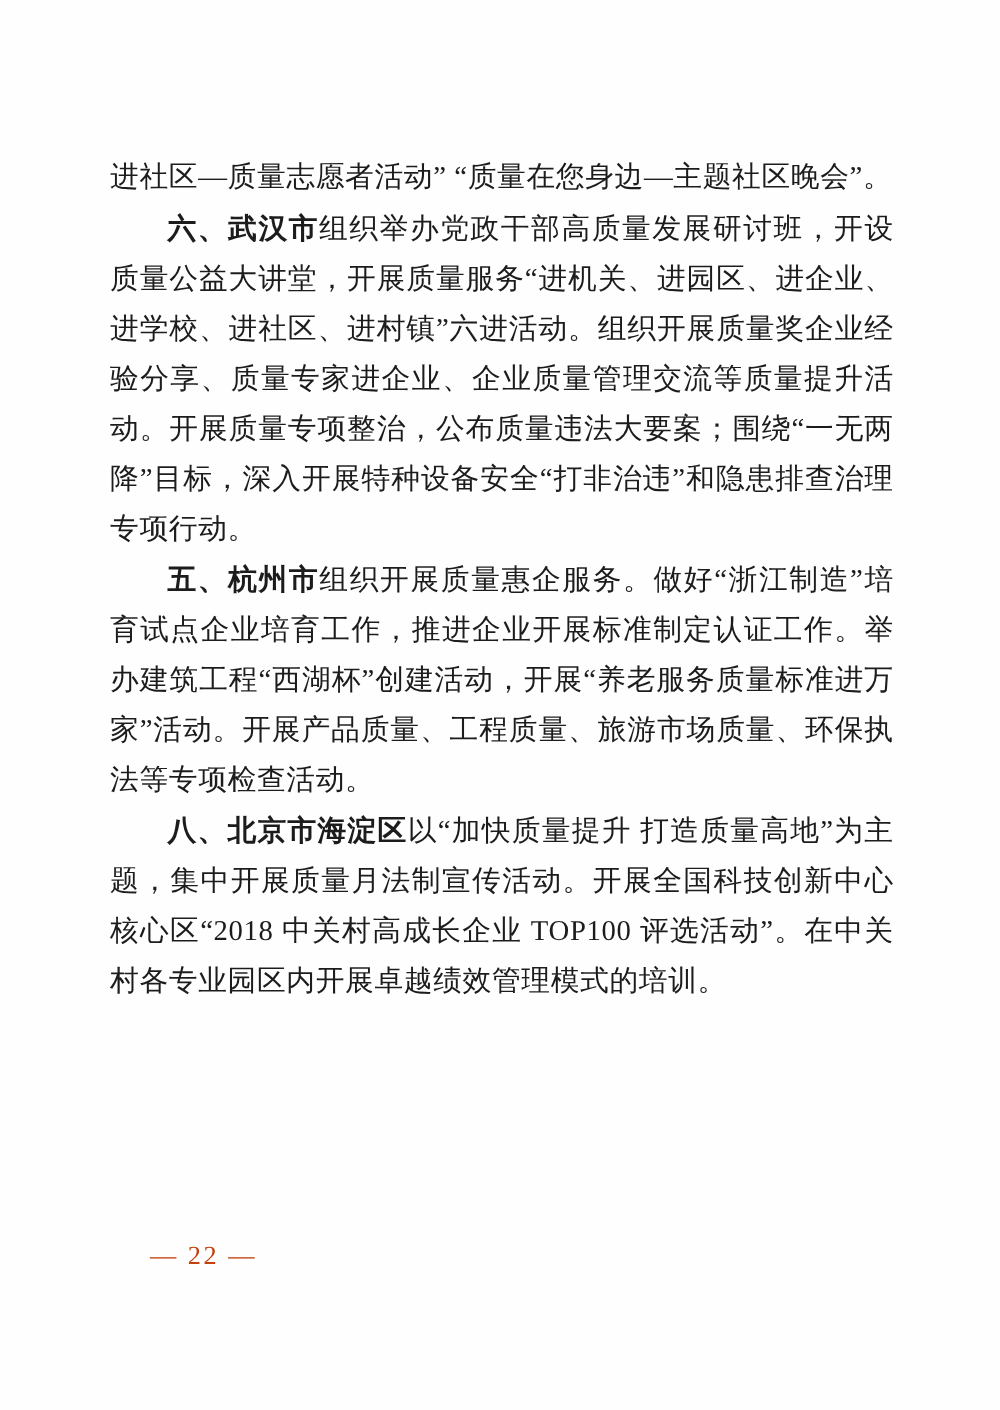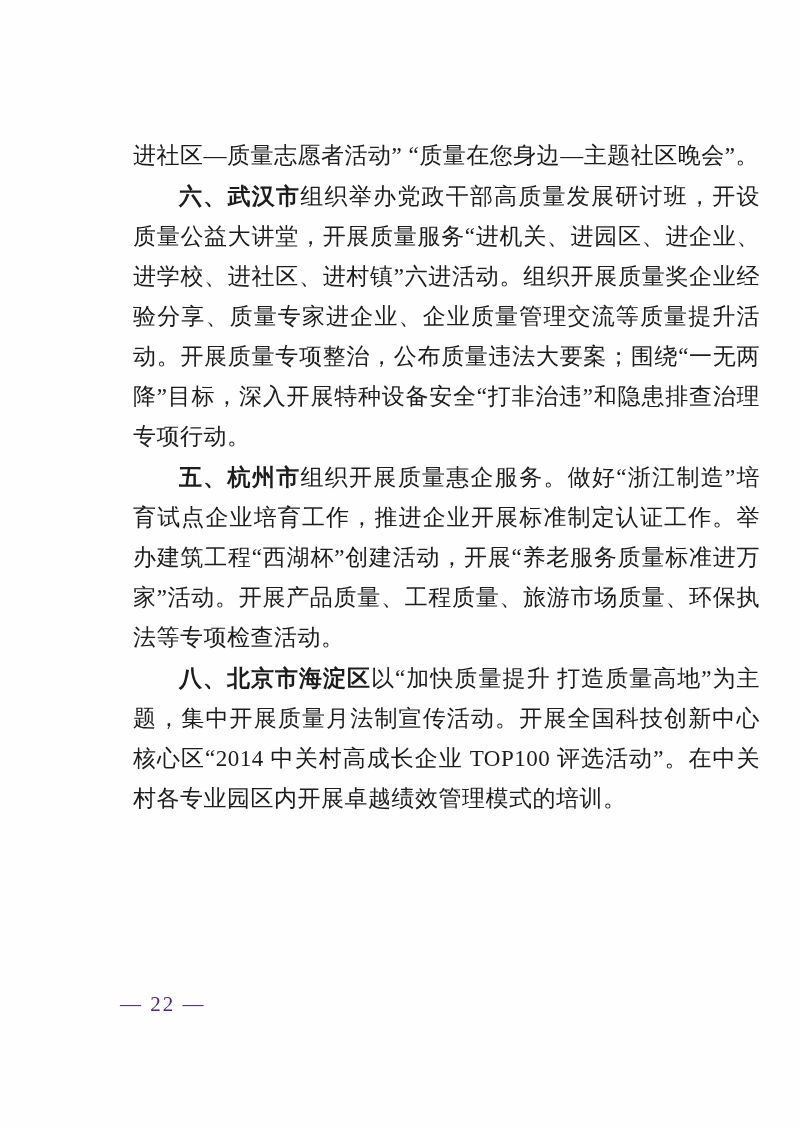--- a/index.html
+++ b/index.html
@@ -12,23 +12,22 @@
     width: 800px;
     height: 1128px;
     background: #fefefe;
     overflow: hidden;
     font-family: "Liberation Serif", serif;
     color: #1c1c1c;
   }
   .doc-body {
     position: absolute;
     left: 88px;
-    top: 136px;
+    top: 122px;
     width: 627px;
-    margin-left: 45px;
   }
   p.para {
     margin: 0;
     font-size: 23px;
     line-height: 40px;
     text-align: justify;
     text-justify: inter-ideograph;
     letter-spacing: 0.5px;
     word-break: break-all;
   }
@@ -38,35 +37,35 @@
   .city {
     font-weight: bold;
     font-family: "Liberation Sans", sans-serif;
   }
   .page-number {
     position: absolute;
     left: 120px;
     top: 992px;
     font-size: 21px;
     letter-spacing: 2px;
-    color: #4c1d95;
+    color: #c2410c;
   }
 </style>
 </head>
 <body>
 
 <div class="page">
   <div class="doc-body">
 
     <p class="para"><span>进社区—质量志愿者活动” “质量在您身边—主题社区晚会”。</span></p>
 
     <p class="para indent"><span class="city">六、武汉市</span><span>组织举办党政干部高质量发展研讨班，开设质量公益大讲堂，开展质量服务“进机关、进园区、进企业、进学校、进社区、进村镇”六进活动。组织开展质量奖企业经验分享、质量专家进企业、企业质量管理交流等质量提升活动。开展质量专项整治，公布质量违法大要案；围绕“一无两降”目标，深入开展特种设备安全“打非治违”和隐患排查治理专项行动。</span></p>
 
     <p class="para indent"><span class="city">五、杭州市</span><span>组织开展质量惠企服务。做好“浙江制造”培育试点企业培育工作，推进企业开展标准制定认证工作。举办建筑工程“西湖杯”创建活动，开展“养老服务质量标准进万家”活动。开展产品质量、工程质量、旅游市场质量、环保执法等专项检查活动。</span></p>
 
 
-    <p class="para indent"><span class="city">八、北京市海淀区</span><span>以“加快质量提升 打造质量高地”为主题，集中开展质量月法制宣传活动。开展全国科技创新中心核心区“2014 中关村高成长企业 TOP100 评选活动”。在中关村各专业园区内开展卓越绩效管理模式的培训。</span></p>
+    <p class="para indent"><span class="city">八、北京市海淀区</span><span>以“加快质量提升 打造质量高地”为主题，集中开展质量月法制宣传活动。开展全国科技创新中心核心区“2018 中关村高成长企业 TOP100 评选活动”。在中关村各专业园区内开展卓越绩效管理模式的培训。</span></p>
 
 
   </div>
 
   <div class="page-number">— 22 —</div>
 </div>
 
 </body></html>

